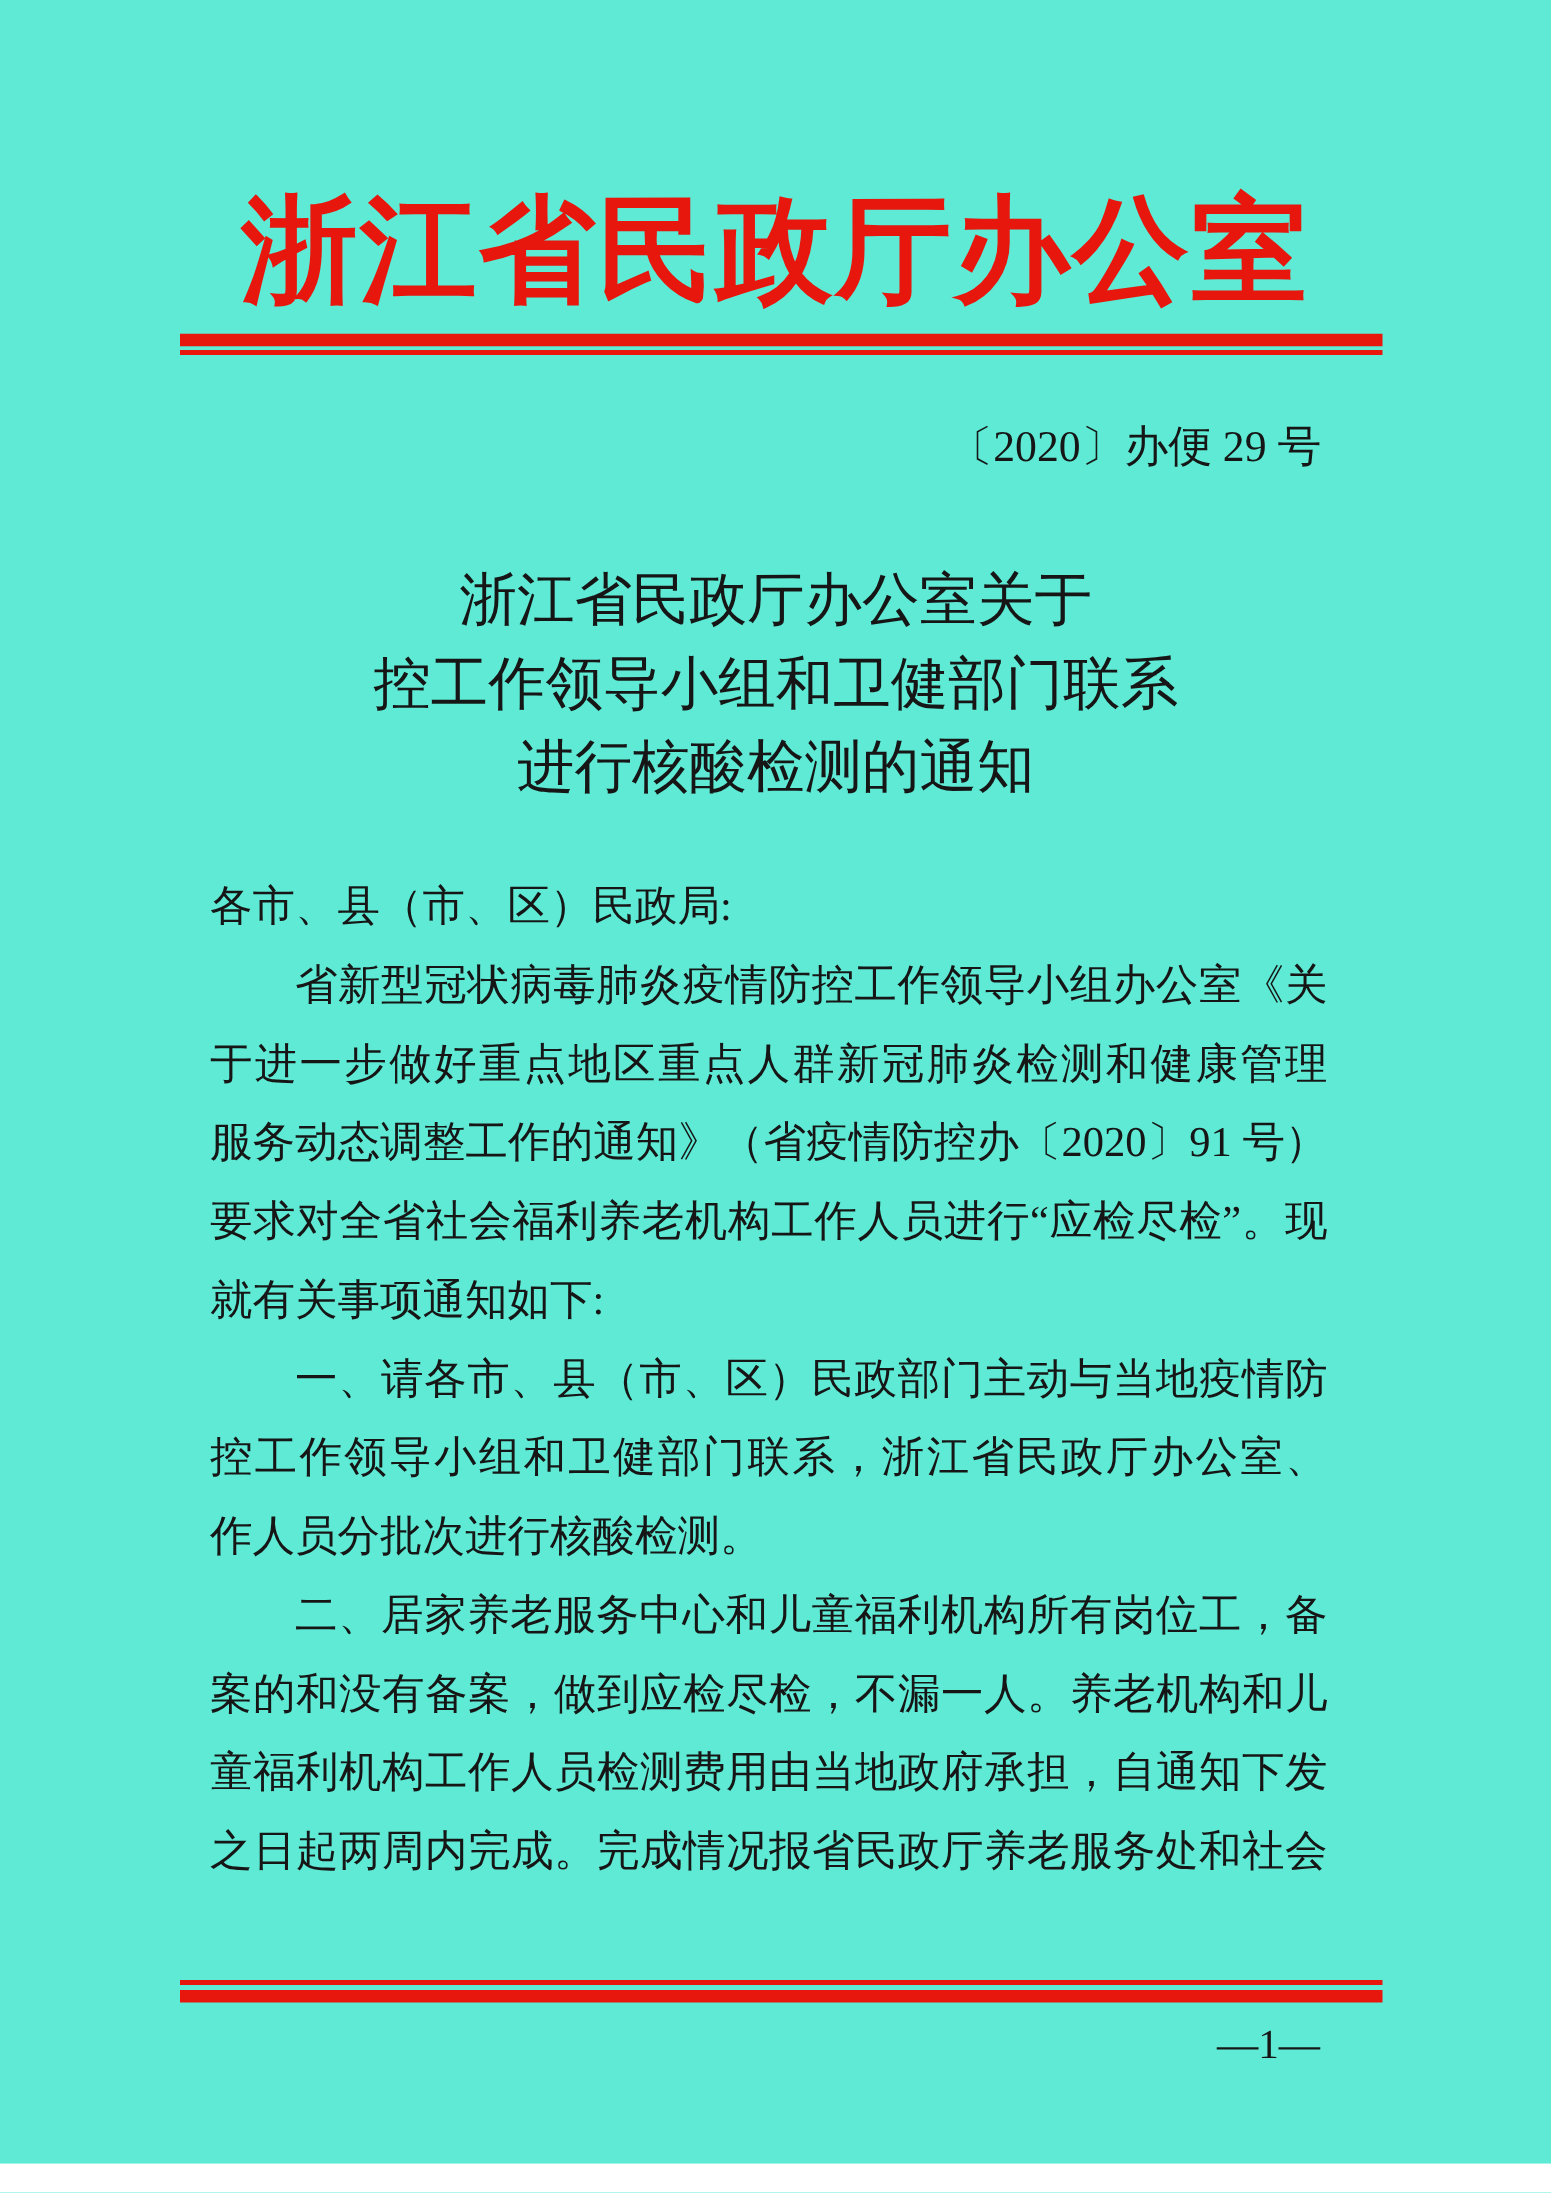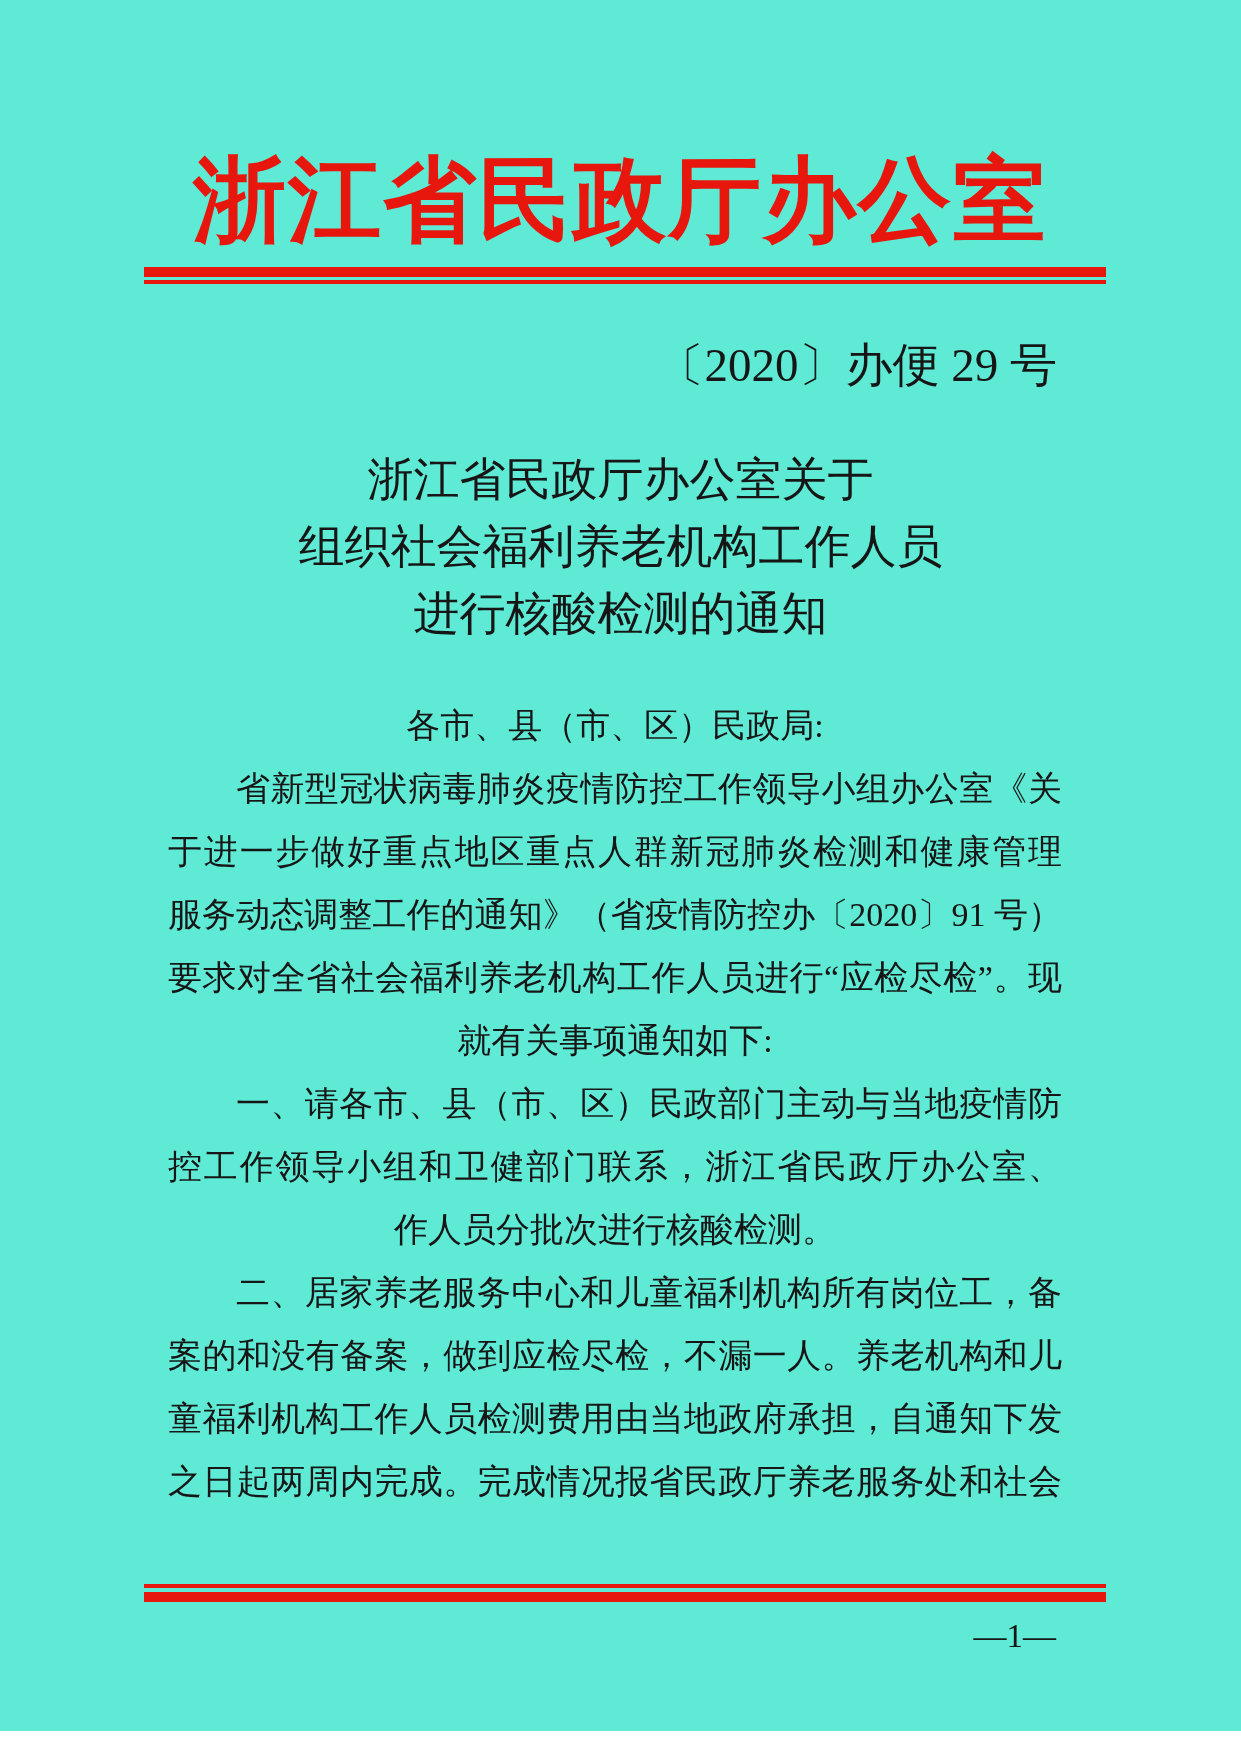--- a/index.html
+++ b/index.html
@@ -33,21 +33,21 @@
     top:267px;
     left:144px;
     width:962px;
   }
   .rule-top .bar-thick{height:10px;background:var(--red);}
   .rule-top .bar-thin{height:4px;background:var(--red);margin-top:3px;}
   .doc-number{
     position:absolute;
     top:334px;
     right:184px;
-    font-size:47px;
+    font-size:35px;
     white-space:nowrap;
     text-align:right;
   }
   .doc-title{
     position:absolute;
     top:446px;
     left:0;
     width:100%;
     text-align:center;
     font-size:46px;
@@ -55,21 +55,21 @@
     line-height:67px;
   }
   .body-block{
     position:absolute;
     top:694px;
     left:168px;
     width:894px;
     font-size:34px;
     line-height:63px;
   }
-  .body-line{white-space:nowrap;text-align:center;}
+  .body-line{white-space:nowrap;}
   .body-line.justify{
     white-space:normal;
     text-align:justify;
     text-align-last:justify;
   }
   .body-line.indent{text-indent:2em;}
   .rule-bottom{
     position:absolute;
     top:1584px;
     left:144px;
@@ -94,21 +94,21 @@
 
   <div class="rule-top">
     <div class="bar-thick"></div>
     <div class="bar-thin"></div>
   </div>
 
   <div class="doc-number">〔2020〕办便 29 号</div>
 
   <div class="doc-title" id="title-lines">
       <div class="title-line">浙江省民政厅办公室关于</div>
-      <div class="title-line">组织社会福利养老机构工作人员</div>
+      <div class="title-line">控工作领导小组和卫健部门联系</div>
       <div class="title-line">进行核酸检测的通知</div>
     </div>
 
   <div class="body-block" id="body-lines">
       <div class="body-line">各市、县（市、区）民政局:</div>
       <div class="body-line indent justify">省新型冠状病毒肺炎疫情防控工作领导小组办公室《关</div>
       <div class="body-line justify">于进一步做好重点地区重点人群新冠肺炎检测和健康管理</div>
       <div class="body-line justify">服务动态调整工作的通知》（省疫情防控办〔2020〕91 号）</div>
       <div class="body-line justify">要求对全省社会福利养老机构工作人员进行“应检尽检”。现</div>
       <div class="body-line">就有关事项通知如下:</div>

